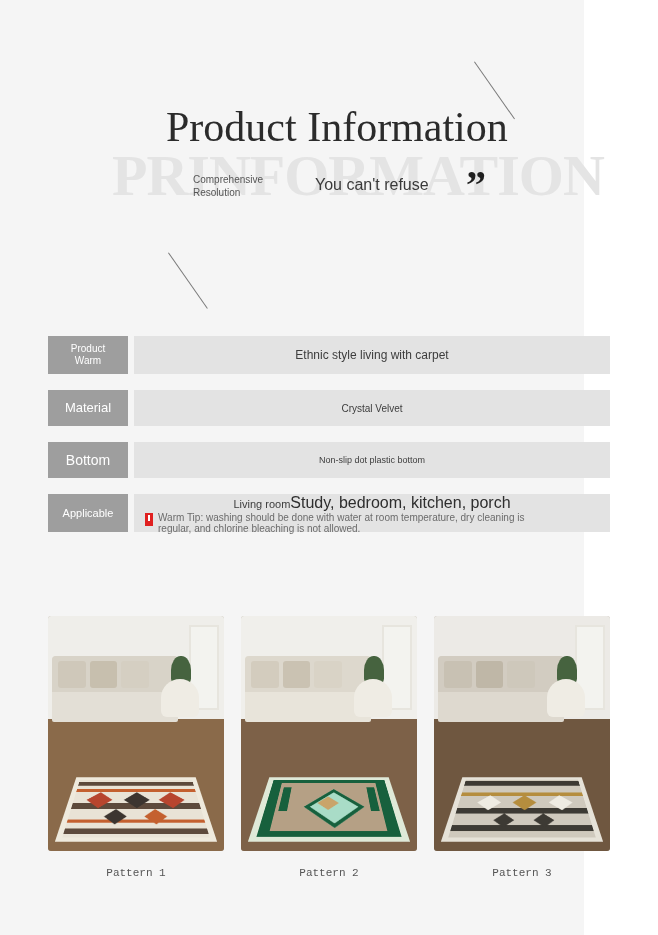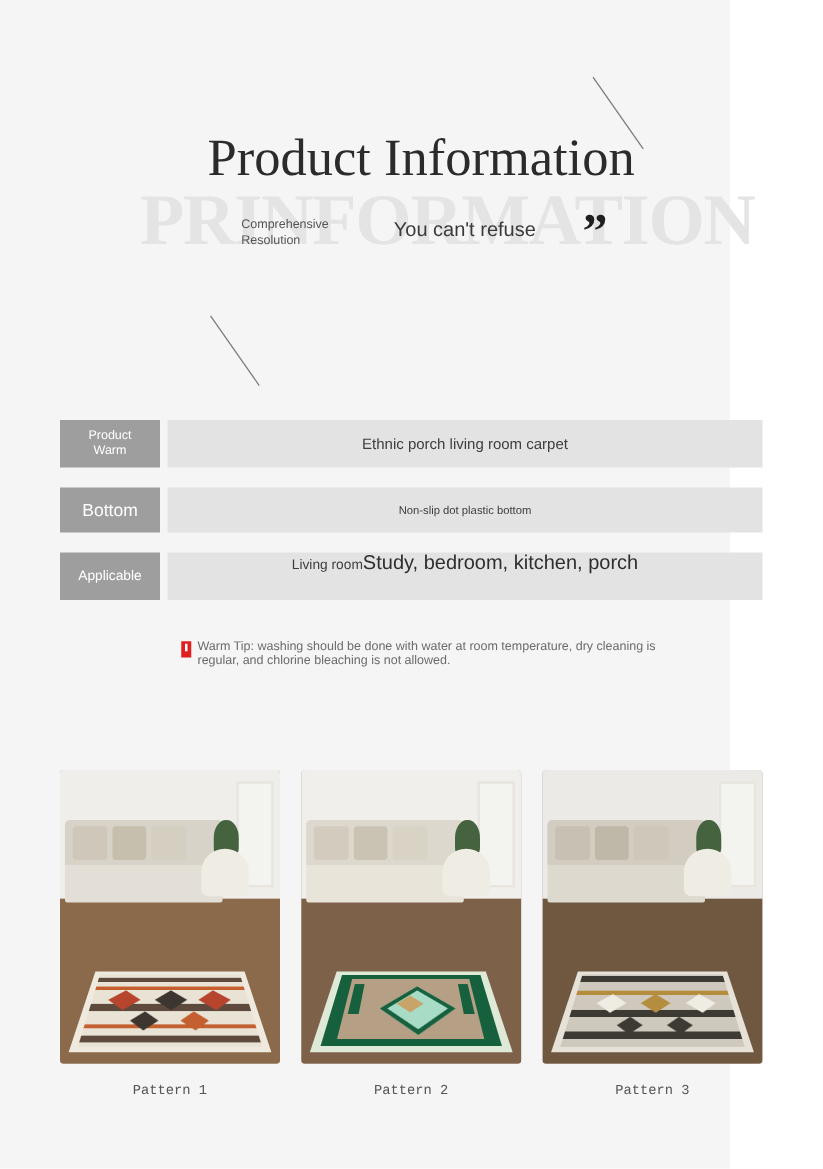--- a/index.html
+++ b/index.html
@@ -317,23 +317,27 @@
 
   <div class="specs">
 
     <div class="spec-row row-1">
       <div class="spec-label">
         <span>
           <span>Product</span><br>
           <span>Warm</span>
         </span>
       </div>
-      <div class="spec-value">Ethnic porch living room carpet</div>
-    </div>
-
+      <div class="spec-value">Ethnic style living with carpet</div>
+    </div>
+
+    <div class="spec-row row-2">
+      <div class="spec-label">Material</div>
+      <div class="spec-value">Crystal Velvet</div>
+    </div>
 
     <div class="spec-row row-3">
       <div class="spec-label">Bottom</div>
       <div class="spec-value">Non-slip dot plastic bottom</div>
     </div>
 
     <div class="spec-row row-4">
       <div class="spec-label">Applicable</div>
       <div class="spec-value applicable-value">
         <span class="small">Living room</span>

